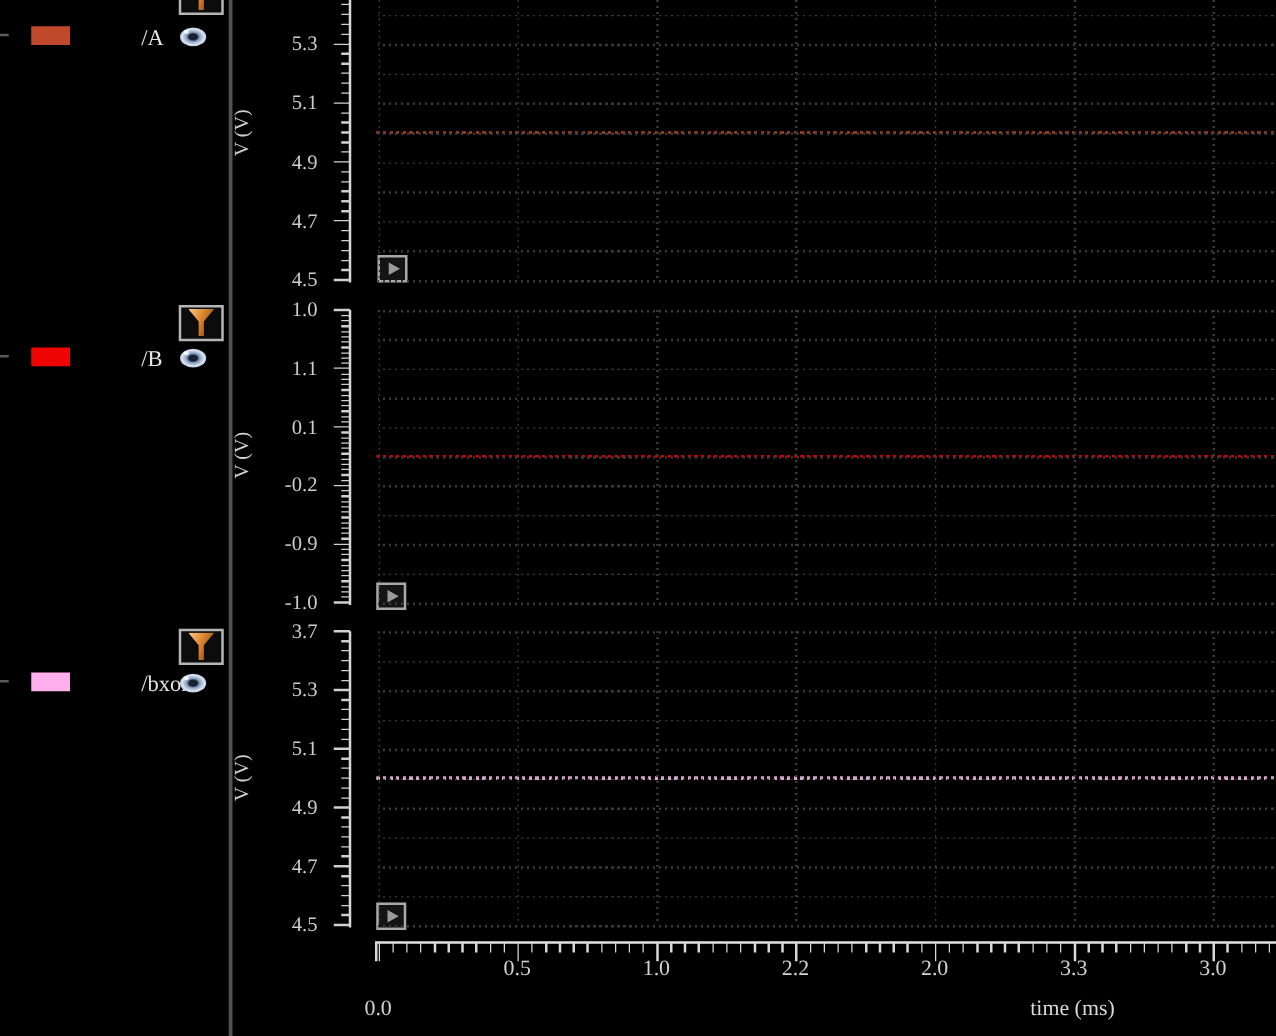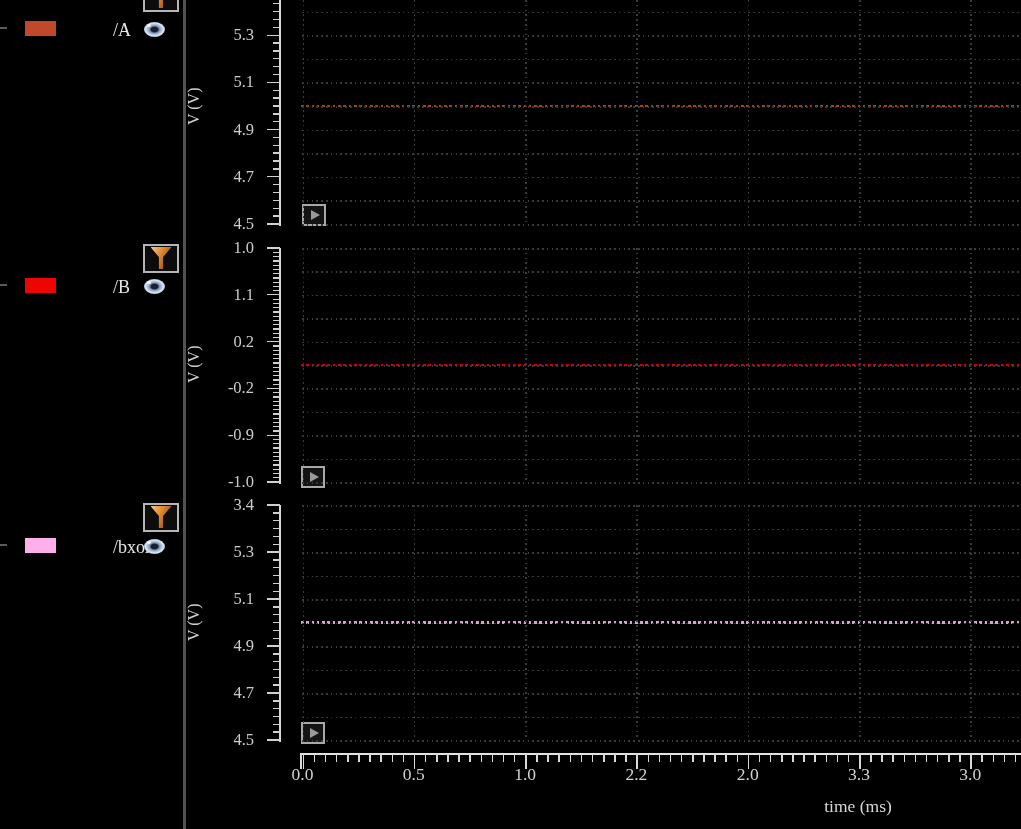--- a/index.html
+++ b/index.html
@@ -167,21 +167,21 @@
       <div class="vgrid" style="left: 450.4px; top: 11px; height: 234px;"></div>
       <div class="vgrid" style="left: 561.7px; top: 11px; height: 234px;"></div>
       <div class="vgrid" style="left: 673px; top: 11px; height: 234px;"></div>
       <div class="vgrid" style="left: 784.3px; top: 11px; height: 234px;"></div>
       <div class="axis-line" style="left: 93.2px; top: 11px; height: 235.5px;"></div>
       <div class="ytick" style="left: 81px; top: 10.3px; width: 13px;"></div>
       <div class="ylab" style="top: 11px;">1.0</div>
       <div class="ytick" style="left: 81px; top: 57.1px; width: 13px;"></div>
       <div class="ylab" style="top: 57.8px;">1.1</div>
       <div class="ytick" style="left: 81px; top: 103.9px; width: 13px;"></div>
-      <div class="ylab" style="top: 104.6px;">0.2</div>
+      <div class="ylab" style="top: 104.6px;">0.1</div>
       <div class="ytick" style="left: 81px; top: 150.7px; width: 13px;"></div>
       <div class="ylab" style="top: 151.4px;">-0.2</div>
       <div class="ytick" style="left: 81px; top: 197.5px; width: 13px;"></div>
       <div class="ylab" style="top: 198.2px;">-0.9</div>
       <div class="ytick" style="left: 81px; top: 244.3px; width: 13px;"></div>
       <div class="ylab" style="top: 245px;">-1.0</div>
       <div class="ytick" style="left: 87px; top: 240.05px; width: 7px;"></div>
       <div class="ytick" style="left: 87px; top: 235.8px; width: 7px;"></div>
       <div class="ytick" style="left: 87px; top: 231.55px; width: 7px;"></div>
       <div class="ytick" style="left: 87px; top: 227.3px; width: 7px;"></div>
@@ -250,21 +250,21 @@
       <div class="hgrid" style="top: 246px; left: 116px; right: 0px;"></div>
       <div class="vgrid" style="left: 116.5px; top: 11px; height: 235px;"></div>
       <div class="vgrid" style="left: 227.8px; top: 11px; height: 235px;"></div>
       <div class="vgrid" style="left: 339.1px; top: 11px; height: 235px;"></div>
       <div class="vgrid" style="left: 450.4px; top: 11px; height: 235px;"></div>
       <div class="vgrid" style="left: 561.7px; top: 11px; height: 235px;"></div>
       <div class="vgrid" style="left: 673px; top: 11px; height: 235px;"></div>
       <div class="vgrid" style="left: 784.3px; top: 11px; height: 235px;"></div>
       <div class="axis-line" style="left: 93.2px; top: 11px; height: 236.5px;"></div>
       <div class="ytick" style="left: 81px; top: 10.3px; width: 13px;"></div>
-      <div class="ylab" style="top: 11px;">3.4</div>
+      <div class="ylab" style="top: 11px;">3.7</div>
       <div class="ytick" style="left: 81px; top: 57.3px; width: 13px;"></div>
       <div class="ylab" style="top: 58px;">5.3</div>
       <div class="ytick" style="left: 81px; top: 104.3px; width: 13px;"></div>
       <div class="ylab" style="top: 105px;">5.1</div>
       <div class="ytick" style="left: 81px; top: 151.3px; width: 13px;"></div>
       <div class="ylab" style="top: 152px;">4.9</div>
       <div class="ytick" style="left: 81px; top: 198.3px; width: 13px;"></div>
       <div class="ylab" style="top: 199px;">4.7</div>
       <div class="ytick" style="left: 81px; top: 245.3px; width: 13px;"></div>
       <div class="ylab" style="top: 246px;">4.5</div>
@@ -293,21 +293,21 @@
       <div class="ytick" style="left: 87px; top: 33.89px; width: 7px;"></div>
       <div class="ytick" style="left: 87px; top: 26.06px; width: 7px;"></div>
       <div class="ytick" style="left: 87px; top: 18.23px; width: 7px;"></div>
     </div>
 
   <div class="xaxis" id="xaxis">
     <div class="xline" style="left:114px;right:0"></div>
     <div class="xtitle">time (ms)</div>
   <div class="xtick" style="left: 114px; height: 15px;"></div>
       <div class="xtick" style="left: 116.5px; height: 15px;"></div>
-      <div class="xlab" style="left: 116.5px;">0.0</div>
+      <div class="xlab" style="left: 116.5px; margin-top: 32px;">0.0</div>
       <div class="xtick" style="left: 227.8px; height: 15px;"></div>
       <div class="xlab" style="left: 227.8px; text-align: center;">0.5</div>
       <div class="xtick" style="left: 339.1px; height: 15px;"></div>
       <div class="xlab" style="left: 339.1px;">1.0</div>
       <div class="xtick" style="left: 450.4px; height: 15px;"></div>
       <div class="xlab" style="left: 450.4px;">2.2</div>
       <div class="xtick" style="left: 561.7px; height: 15px;"></div>
       <div class="xlab" style="left: 561.7px;">2.0</div>
       <div class="xtick" style="left: 673px; height: 15px;"></div>
       <div class="xlab" style="left: 673px;">3.3</div>

